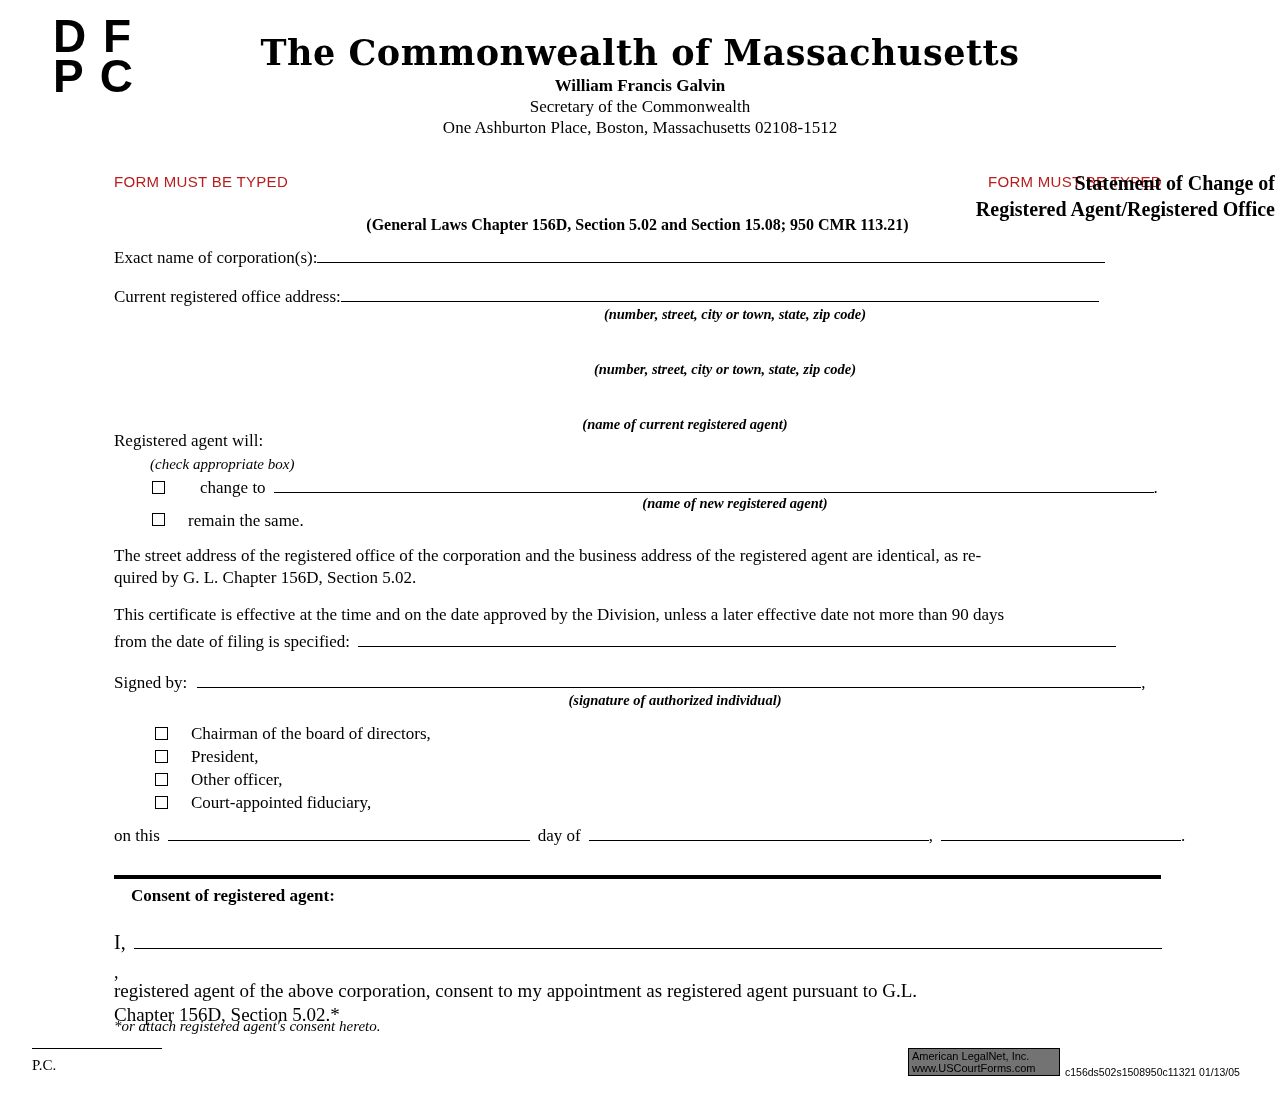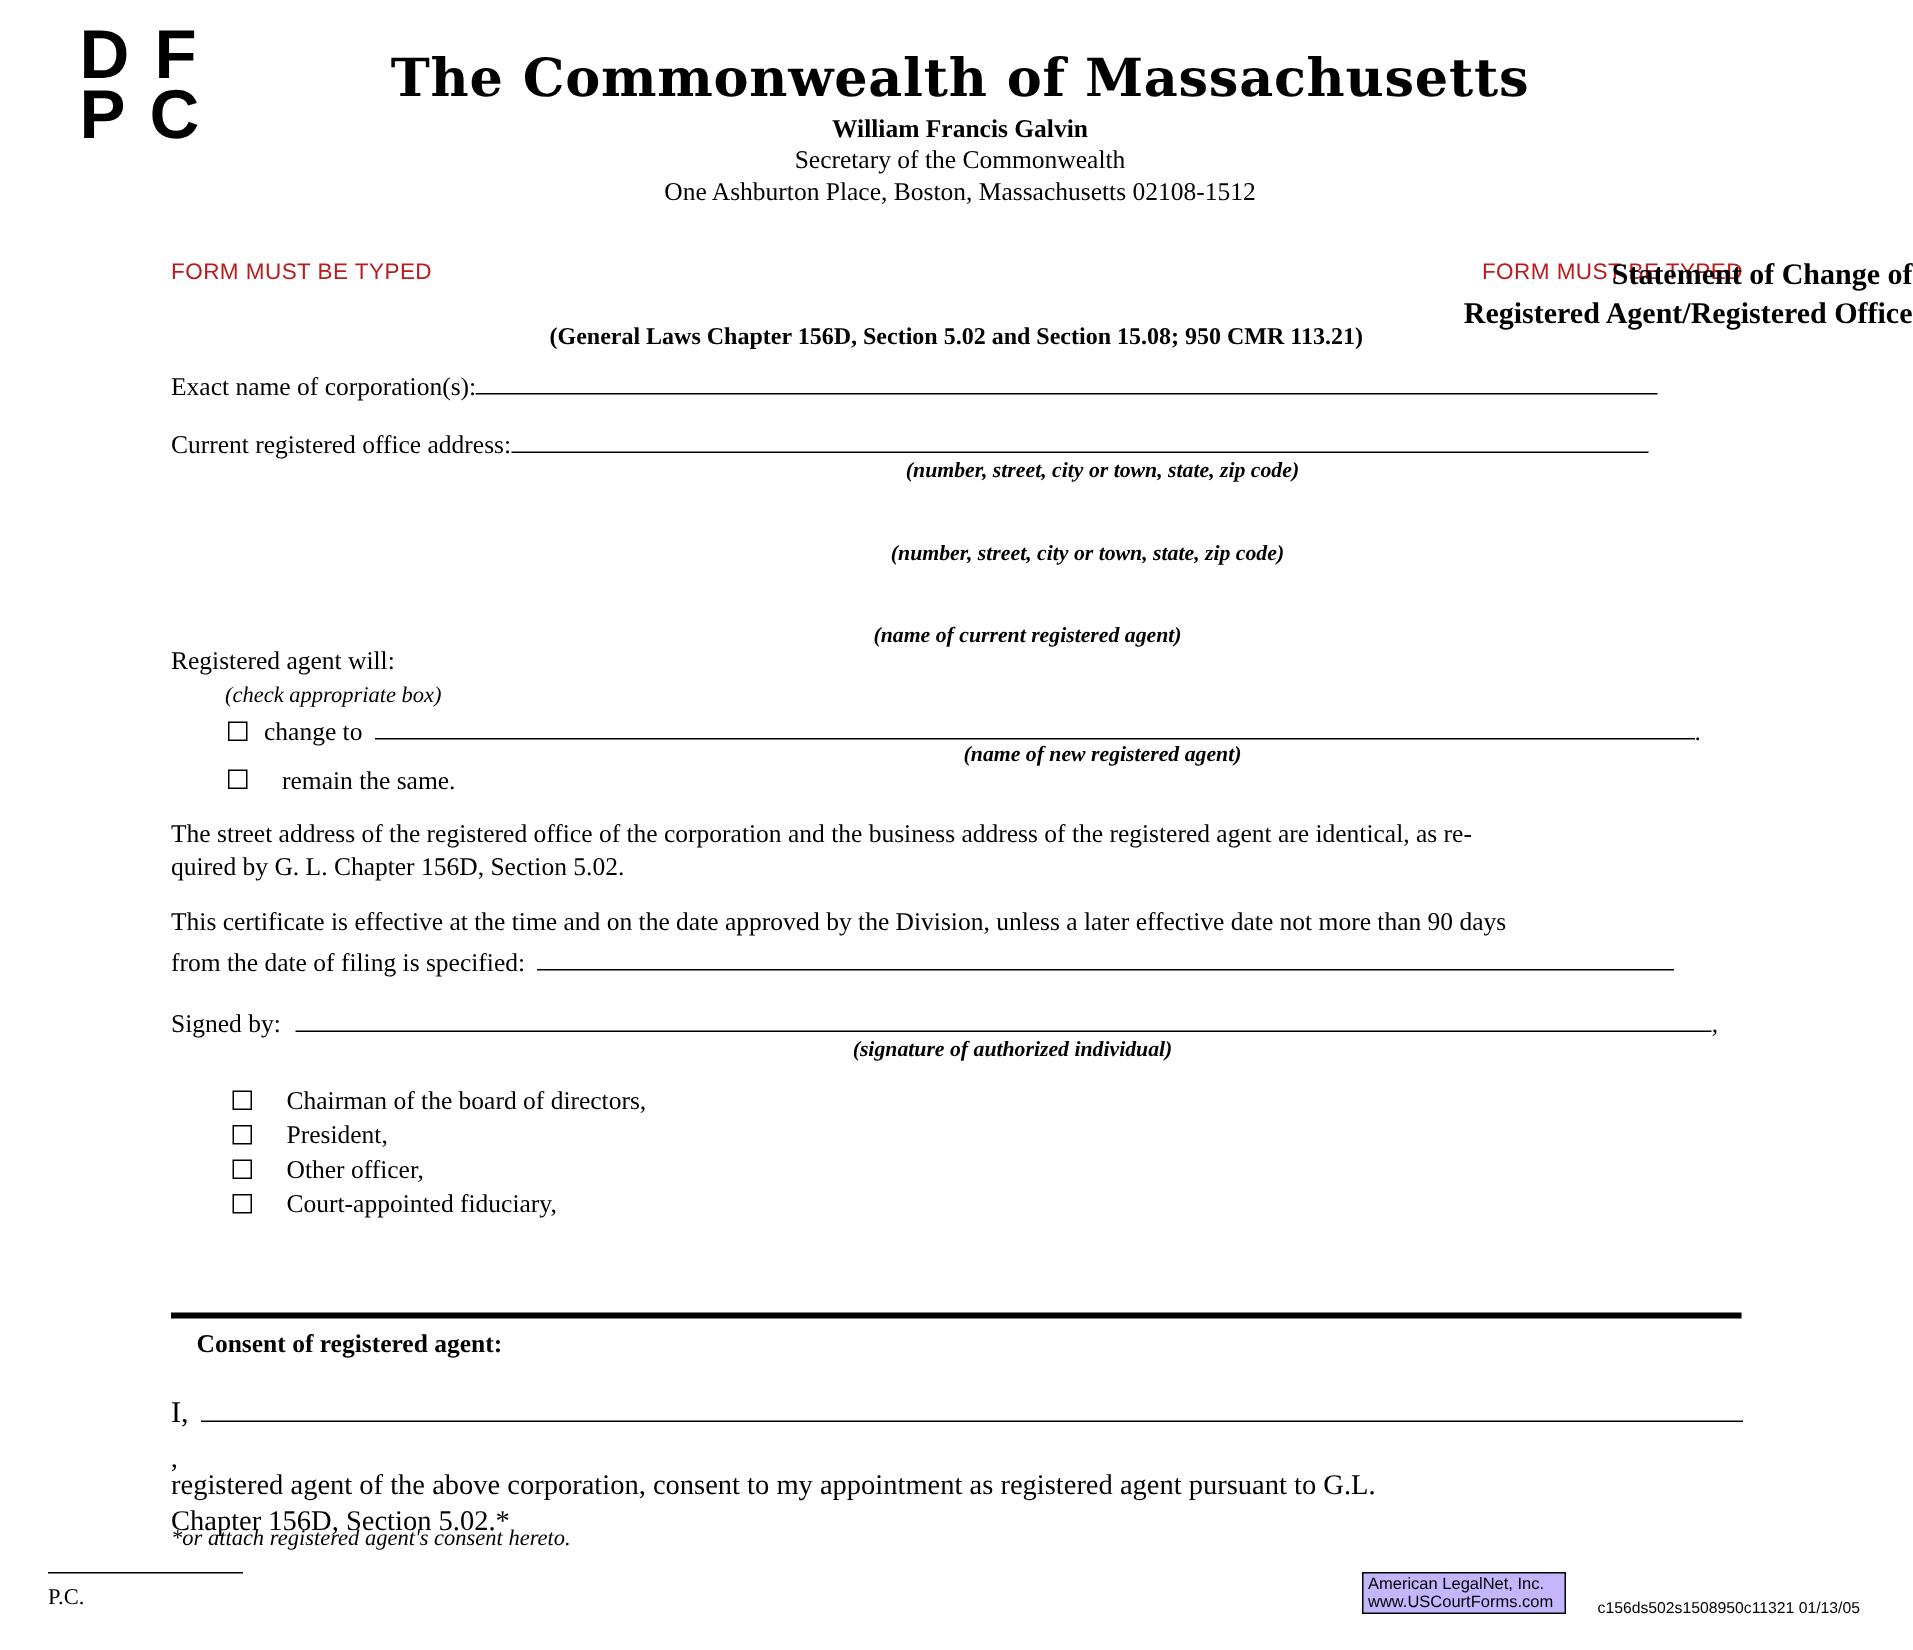--- a/index.html
+++ b/index.html
@@ -158,23 +158,23 @@
   .pc-label {
     position: absolute;
     left: 32px;
     top: 1057px;
     font-size: 15px;
   }
   .legalnet {
     position: absolute;
     left: 908px;
     top: 1048px;
-    width: 136px;
+    width: 152px;
     border: 1px solid #000;
-    background: #c4b5fd;
+    background: #737373;
     font-family: "Liberation Sans", sans-serif;
     font-size: 11px;
     line-height: 12px;
     padding: 1px 3px;
     box-sizing: border-box;
   }
   .docid {
     position: absolute;
     left: 1065px;
     top: 1066px;
@@ -219,21 +219,21 @@
   <div class="hint" style="left:400px; top:306px; width:670px;">(number, street, city or town, state, zip code)</div>
 
   <div class="hint" style="left:380px; top:361px; width:690px;">(number, street, city or town, state, zip code)</div>
 
   <div class="hint" style="left:340px; top:416px; width:690px;">(name of current registered agent)</div>
 
   <div class="row" style="left:114px; top:431px;">Registered agent will:</div>
   <div class="smallital" style="left:150px; top:456px;">(check appropriate box)</div>
 
   <div class="cb" style="left:152px; top:481px;"></div>
-  <div class="cbl" style="left:176px; top:478px;font-family:Liberation Serif, serif;">
+  <div class="cbl" style="left:200px; top:478px;font-family:Liberation Serif, serif;">
     <span>change to</span><span class="rule" style="width:880px; margin-left:8px;"></span><span>.</span>
   </div>
   <div class="hint" style="left:400px; top:495px; width:670px;">(name of new registered agent)</div>
 
   <div class="cb" style="left:152px; top:513px;"></div>
   <div class="cbl" style="left:188px; top:511px;">remain the same.</div>
 
   <div class="para" style="left:114px; top:545px; width:1050px;">
     <div>The street address of the registered office of the corporation and the business address of the registered agent are identical, as re-</div>
     <div>quired by G. L. Chapter 156D, Section 5.02.</div>
@@ -256,20 +256,23 @@
 
   <div class="cb" style="left:155px; top:750px;"></div>
   <div class="cbl" style="left:191px; top:747px;">President,</div>
 
   <div class="cb" style="left:155px; top:773px;"></div>
   <div class="cbl" style="left:191px; top:770px;">Other officer,</div>
 
   <div class="cb" style="left:155px; top:796px;"></div>
   <div class="cbl" style="left:191px; top:793px;">Court-appointed fiduciary,</div>
 
+  <div class="row" style="left:114px; top:826px;">
+    <span>on this</span><span class="rule" style="width:362px; margin-left:8px;"></span><span style="margin-left:8px;">day of</span><span class="rule" style="width:340px; margin-left:8px;"></span><span>,</span><span class="rule" style="width:240px; margin-left:8px;"></span><span>.</span>
+  </div>
 
   <div class="thickline" style="top:875px;"></div>
 
   <div class="row" style="left:131px; top:886px;font-weight:bold;">Consent of registered agent:</div>
 
   <div class="row" style="left:114px; top:932px; font-size:20px;">
     <span>I,</span><span class="rule" style="width:1028px; margin-left:8px;"></span>
   </div>
   <div class="row" style="left:114px; top:962px; font-size:18px;">,</div>
 

